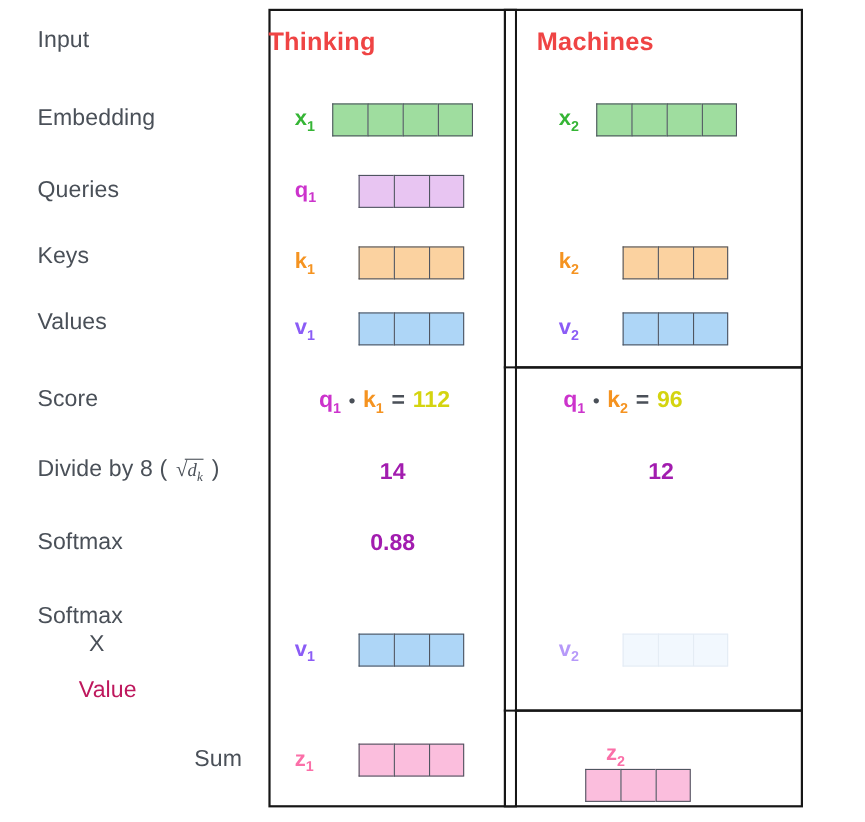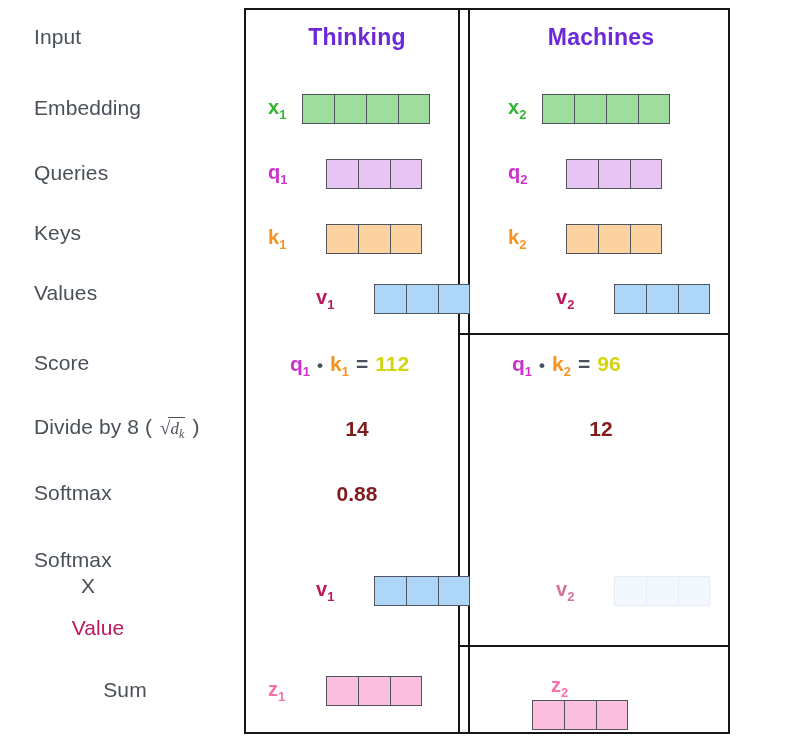--- a/index.html
+++ b/index.html
@@ -47,21 +47,21 @@
   
   .row-label {
     position: absolute;
     left: 34px;
     width: 200px;
     color: #4a5058;
     font-size: 21px;
     line-height: 26px;
     letter-spacing: .1px;
   }
-  .row-label.center { text-align: center; width: 190px; left: 30px; }
+  .row-label.center { text-align: right; width: 190px; left: 30px; }
 
   .sqrt-wrap {
     font-family: "Liberation Serif", serif;
     font-style: italic;
     font-size: 17px;
     display: inline-block;
     position: relative;
     padding: 0 2px;
   }
   .sqrt-wrap .radical {
@@ -80,22 +80,22 @@
     font-size: 12px;
     vertical-align: sub;
   }
 
   .value-word { color: #be185d; margin-top: 16px; }
 
   
   .col-title {
     position: absolute;
     width: 226px;
-    text-align: center;
-    color: #6d28d9;
+    text-align: left;
+    color: #ef4444;
     font-size: 23px;
     font-weight: bold;
     letter-spacing: .2px;
   }
 
   
   .vec-row {
     position: absolute;
     display: flex;
     align-items: center;
@@ -129,21 +129,21 @@
   .c-green  { background: #9fdd9f; }
   .c-purple { background: #e8c5f2; }
   .c-orange { background: #fbd2a0; }
   .c-blue   { background: #aed6f7; }
   .c-pink   { background: #fbbedd; }
   .c-faded  { background: #f2f8fe; border-color: #e4ecf4; }
 
   .t-green  { color: #35b535; }
   .t-purple { color: #cc33cc; }
   .t-orange { color: #f59320; }
-  .t-blue   { color: #be185d; margin-left: 48px; }
+  .t-blue   { color: #8b5cf6; }
   .t-pink   { color: #fb6fa8; }
 
   
   .formula {
     position: absolute;
     font-size: 21px;
     font-weight: bold;
     white-space: nowrap;
     display: flex;
     align-items: baseline;
@@ -153,21 +153,21 @@
   .op  { color: #4a5058; }
   .dot { color: #4a5058; font-size: 17px; }
   .num { color: #d4d40f; }
 
   .scalar {
     position: absolute;
     width: 226px;
     text-align: center;
     font-size: 21px;
     font-weight: bold;
-    color: #7f1d1d;
+    color: #a21caf;
   }
 </style>
 </head>
 <body>
 
 <div id="stage">
 
   <div class="frame" id="frame-thinking"></div>
   <div class="frame" id="frame-machines-top"></div>
   <div class="frame" id="frame-mid"></div>
@@ -227,30 +227,20 @@
   <div class="vec-row" style="left:268px; top:157px;">
     <span class="vec-tag t-purple">
       <span>q</span><sub>1</sub>
     </span>
     <span class="cells" style="margin-left:24px;">
       <span class="cell c-purple"></span>
       <span class="cell c-purple"></span>
       <span class="cell c-purple"></span>
     </span>
   </div>
-  <div class="vec-row" style="left:508px; top:157px;">
-    <span class="vec-tag t-purple">
-      <span>q</span><sub>2</sub>
-    </span>
-    <span class="cells" style="margin-left:24px;">
-      <span class="cell c-purple"></span>
-      <span class="cell c-purple"></span>
-      <span class="cell c-purple"></span>
-    </span>
-  </div>
 
   <div class="vec-row" style="left:268px; top:222px;">
     <span class="vec-tag t-orange">
       <span>k</span><sub>1</sub>
     </span>
     <span class="cells" style="margin-left:24px;">
       <span class="cell c-orange"></span>
       <span class="cell c-orange"></span>
       <span class="cell c-orange"></span>
     </span>

